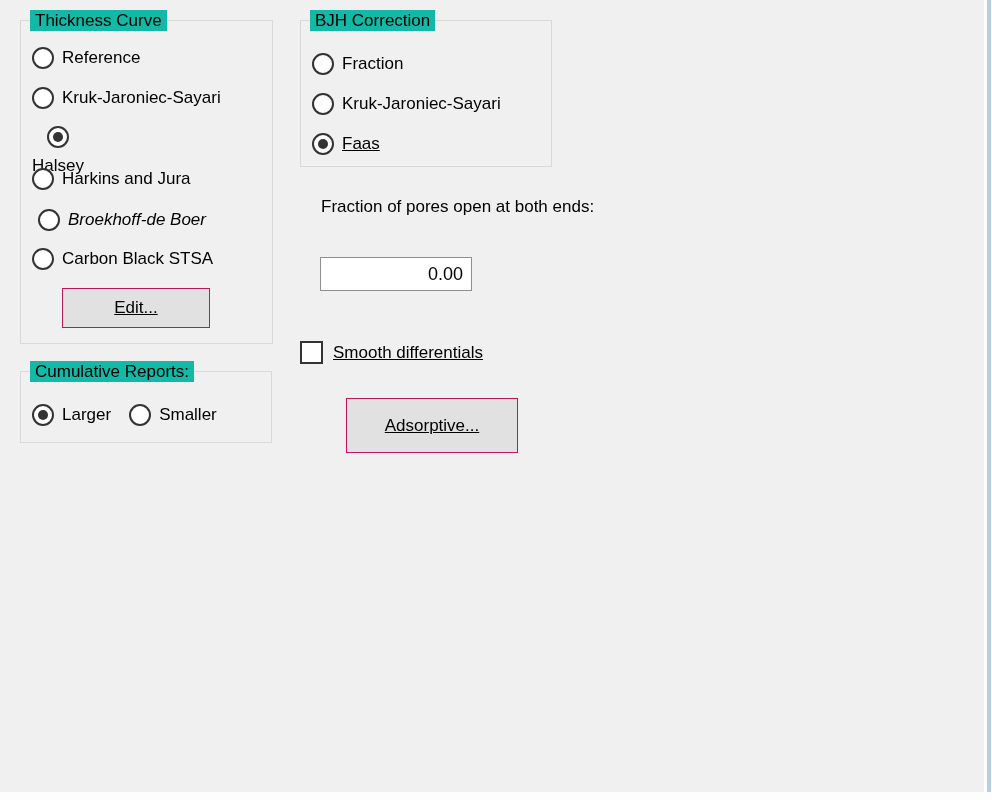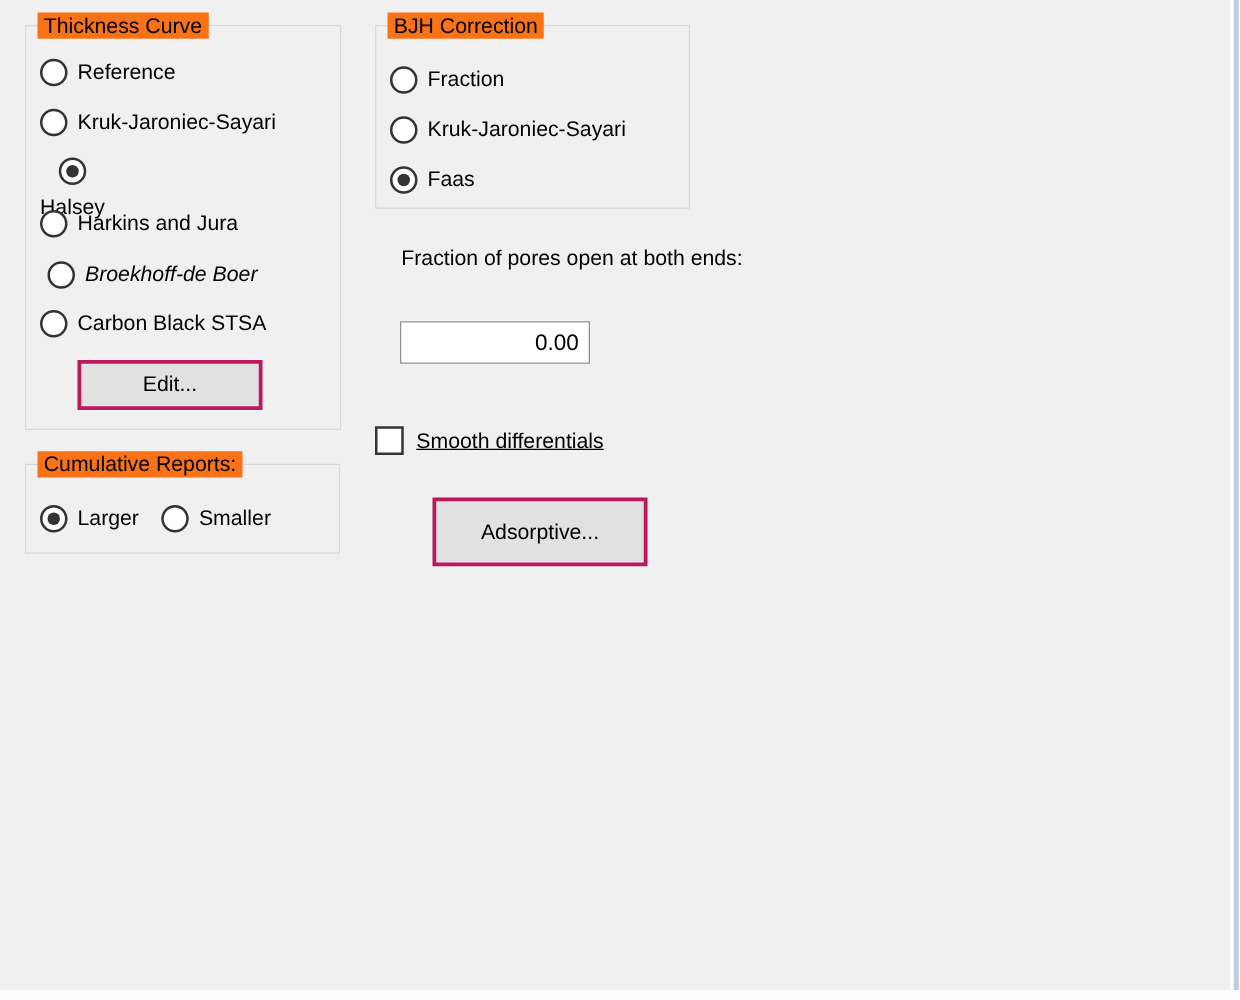--- a/index.html
+++ b/index.html
@@ -17,21 +17,21 @@
   .win-edge {
     position:absolute; left:987px; top:0; width:4px; height:792px;
     background:#b9cce0;
   }
 
   
   .groupbox {
     position:absolute; border:1px solid #d9d9d9; box-sizing:border-box;
   }
   .gtitle {
-    position:absolute; top:-11px; left:9px; background:#f97316;
+    position:absolute; top:-11px; left:9px; background:#14b8a6;
     padding:0 5px; font-size:17px; line-height:21px; white-space:nowrap;
   }
 
   
   .radio-row {
     position:absolute; display:flex; align-items:center; gap:8px;
     height:26px; cursor:default; white-space:nowrap;
   }
   .radio {
     width:18px; height:18px; border:2px solid #333; border-radius:50%;
@@ -39,24 +39,24 @@
   }
   .radio.checked::after {
     content:""; position:absolute; left:50%; top:50%;
     width:10px; height:10px; margin:-5px 0 0 -5px;
     background:#333; border-radius:50%;
   }
   .rlabel { font-size:17px; }
 
   
   .btn {
-    position:absolute; background:#e1e1e1; border:3px solid #be185d;
+    position:absolute; background:#e1e1e1; border:1px solid #be185d;
     font-family:inherit; font-size:17px; color:#000;
     display:flex; align-items:center; justify-content:center;
-    padding:0; box-sizing:border-box; cursor:default;
+    padding:0; box-sizing:border-box; cursor:default;text-decoration:underline;
   }
 
   
   .field-label {
     position:absolute; font-size:17px; line-height:26px; width:296px;
   }
   .value-input {
     position:absolute; box-sizing:border-box;
     border:1px solid #8f8f8f; background:#fff;
     font-family:inherit; font-size:18px; color:#000;
@@ -114,21 +114,21 @@
     <span class="gtitle">BJH Correction</span>
 
     <div class="radio-row" style="left:11px; top:30px;">
       <span class="radio"></span>
       <span class="rlabel">Fraction</span>
     </div>
     <div class="radio-row" style="left:11px; top:70px;">
       <span class="radio"></span>
       <span class="rlabel">Kruk-Jaroniec-Sayari</span>
     </div>
-    <div class="radio-row" style="left:11px; top:110px;">
+    <div class="radio-row" style="left:11px; top:110px;text-decoration:underline;">
       <span class="radio checked"></span>
       <span class="rlabel">Faas</span>
     </div>
   </div>
 
   <div class="field-label" style="left:321px; top:194px;">Fraction of pores open at both ends:</div>
   <input class="value-input" type="text" style="left: 320px; top: 257px; width: 152px; height: 34px;" value="0.00">
 
   <div class="check-row" style="left:300px; top:340px;">
     <span class="checkbox"></span>

